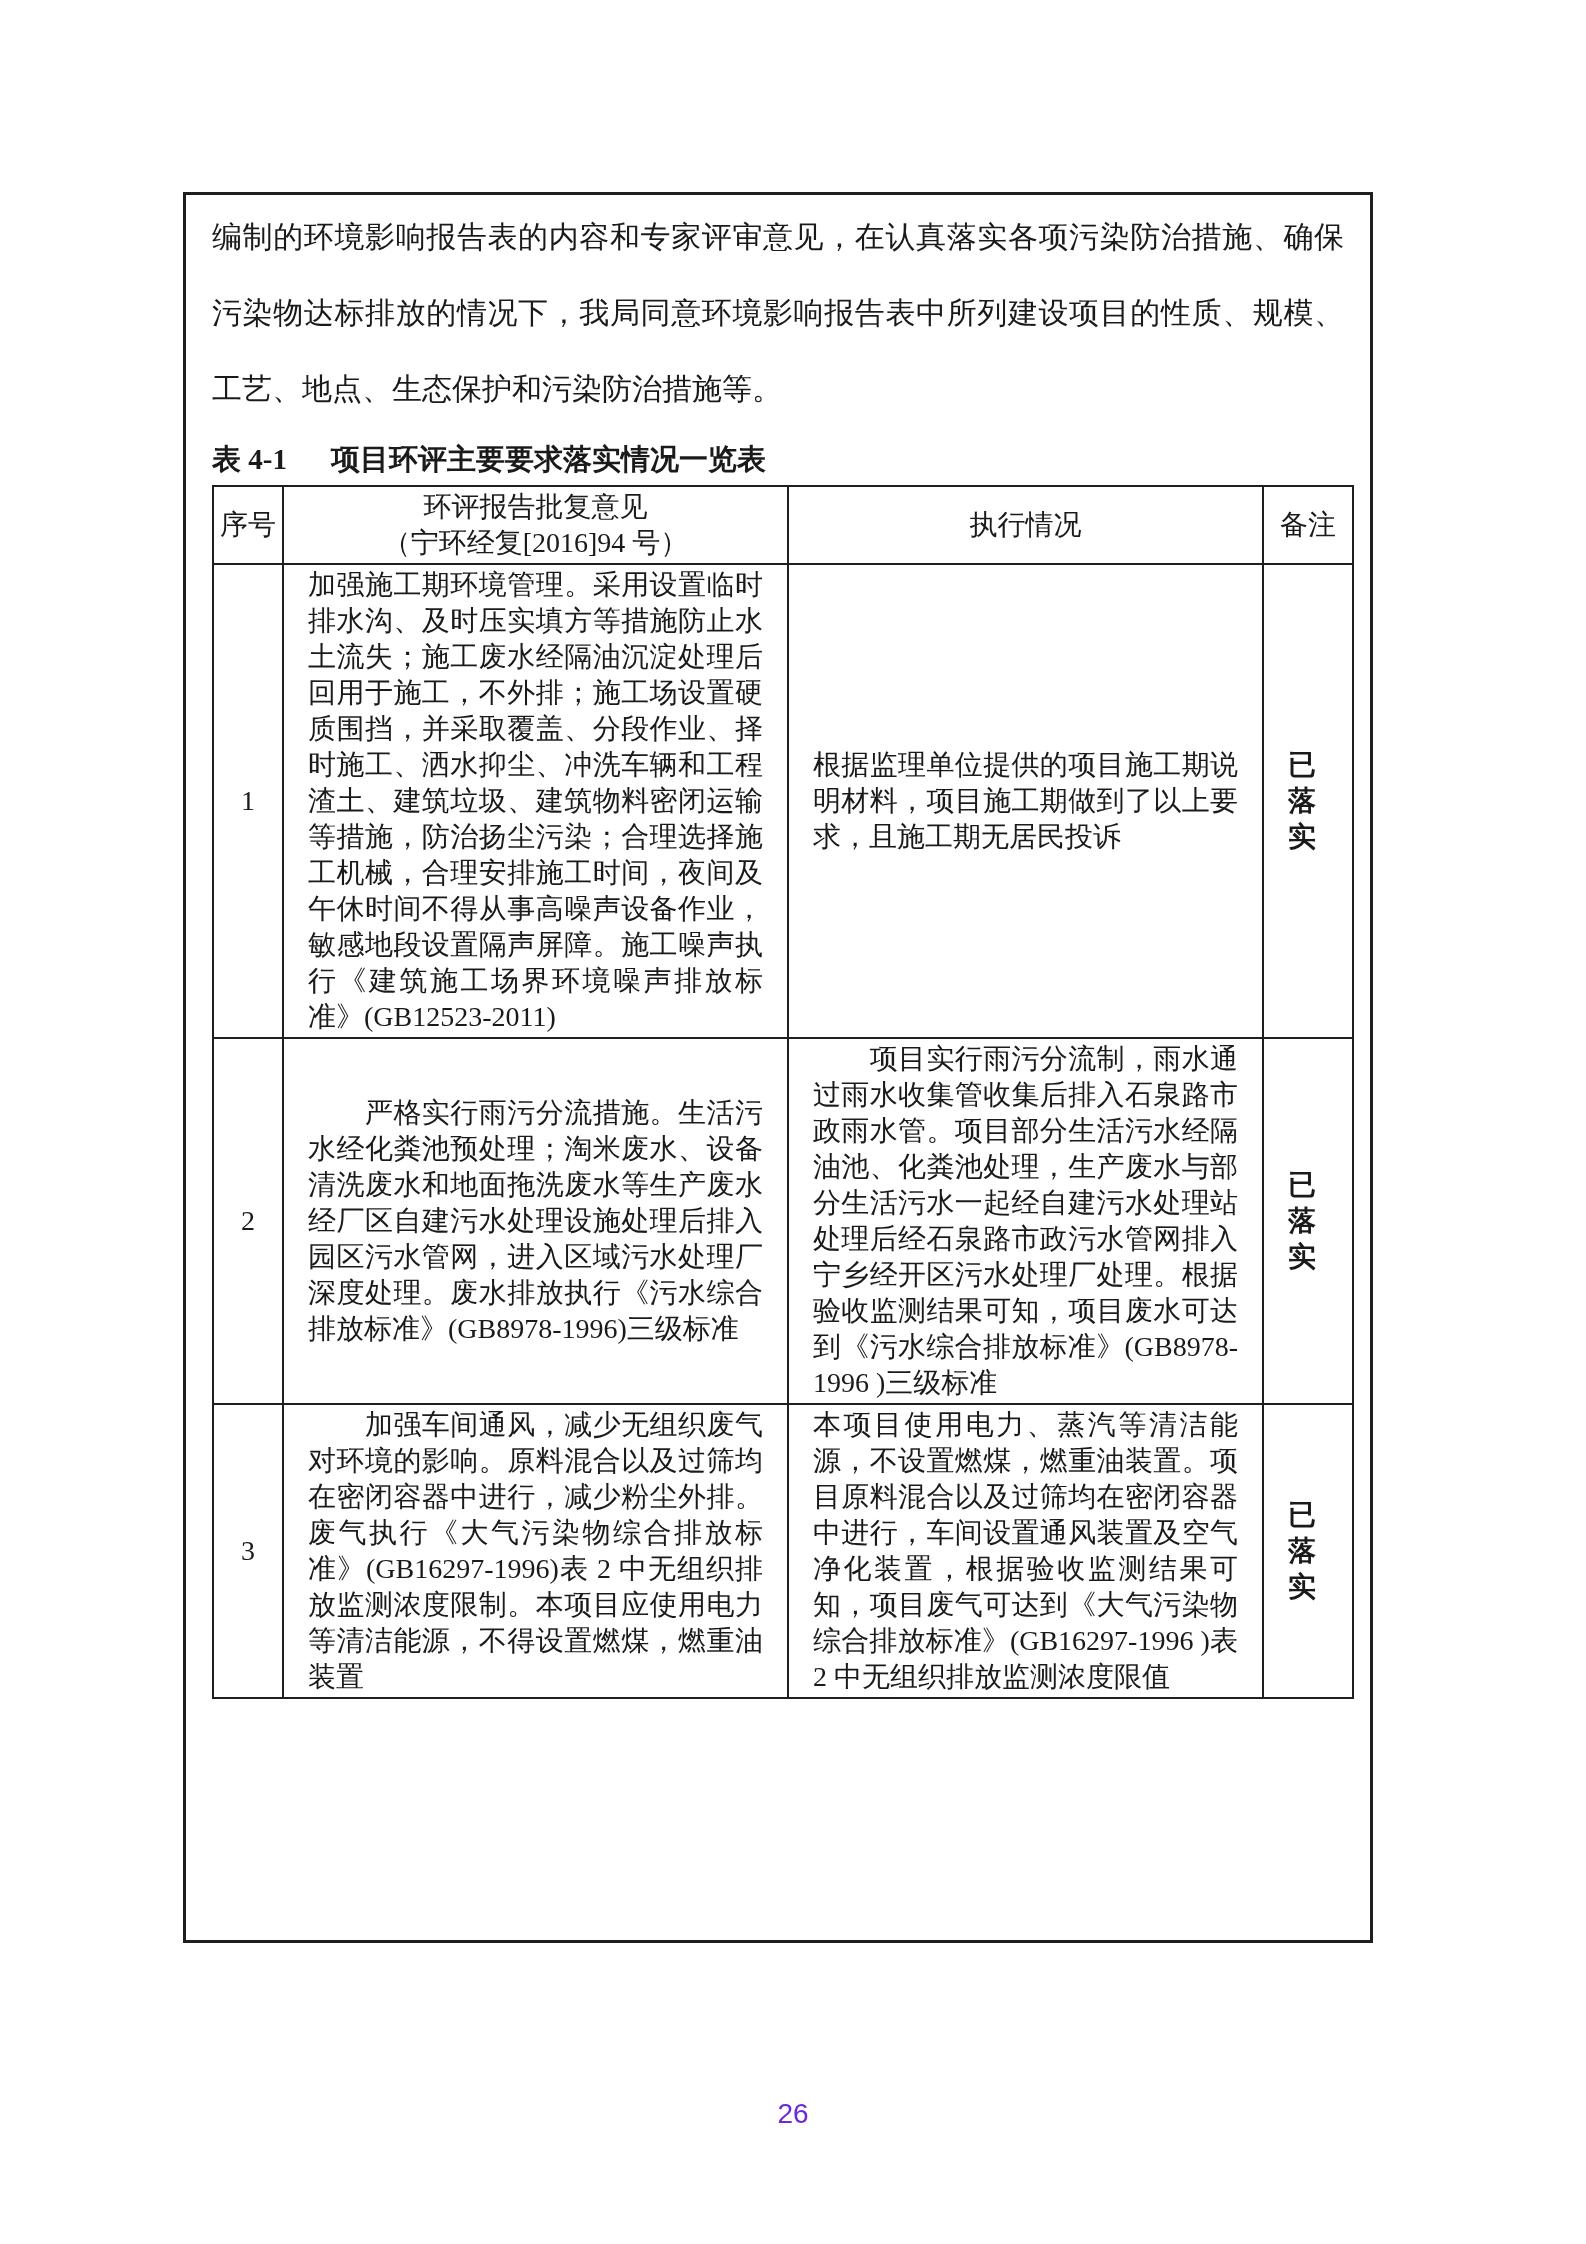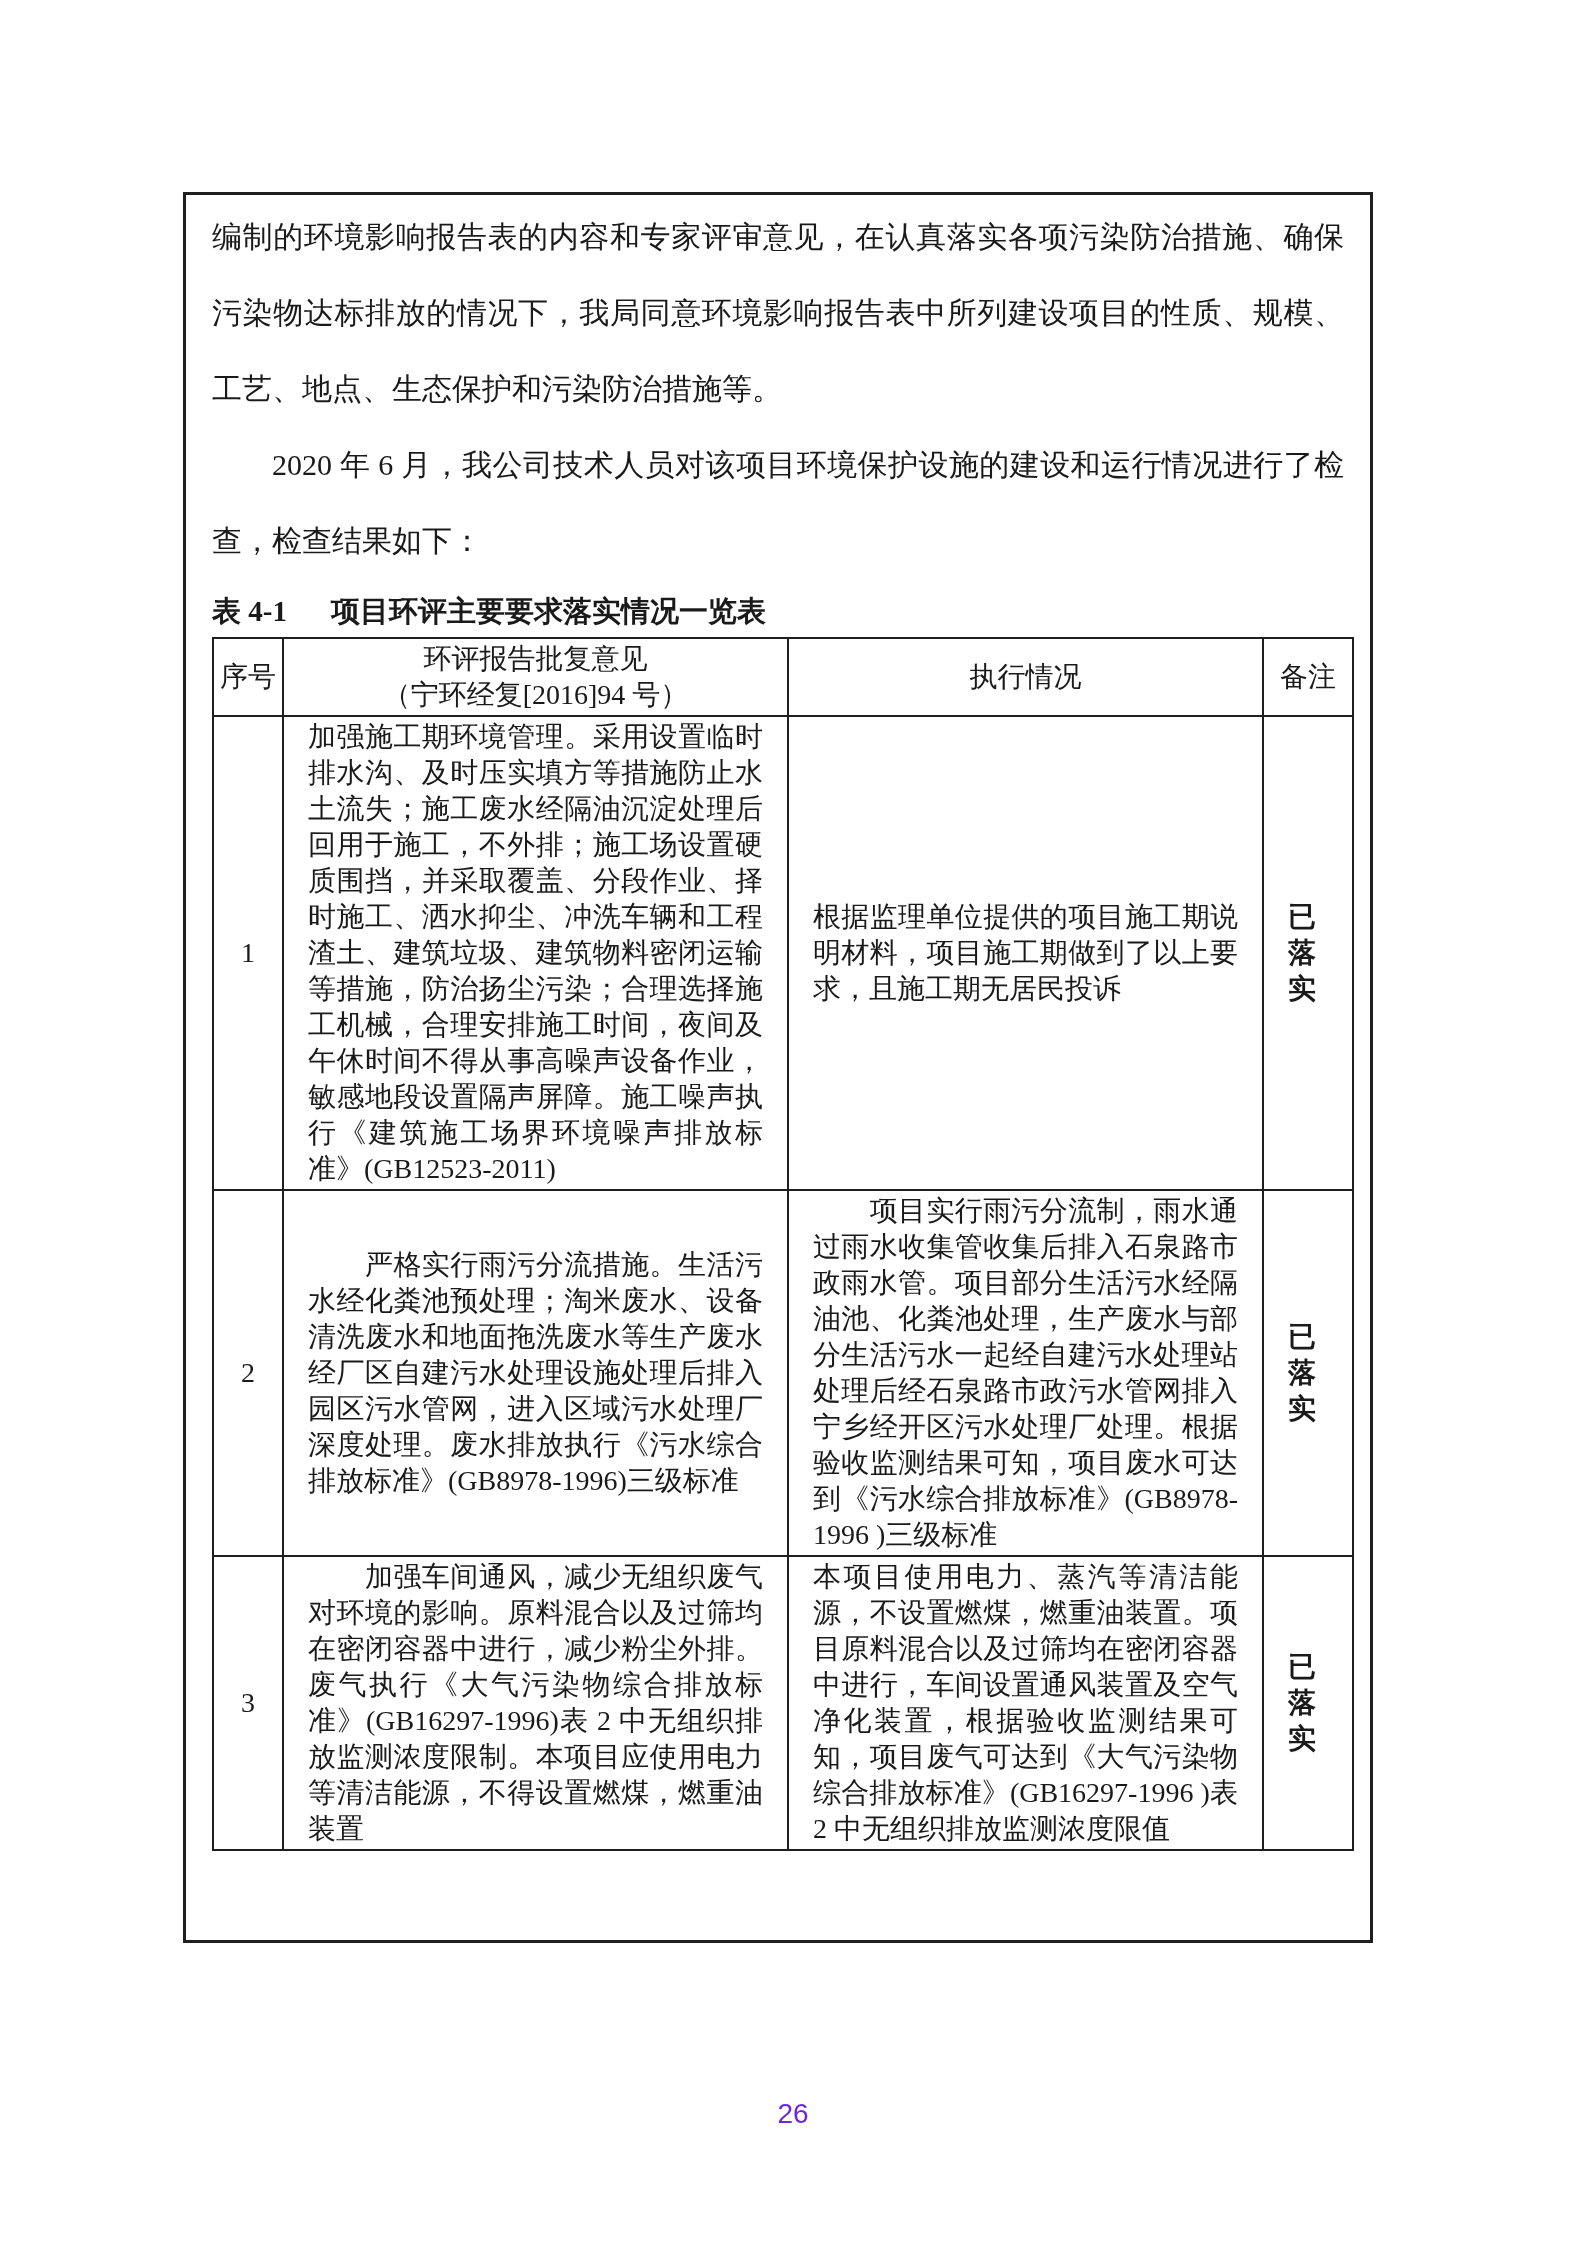--- a/index.html
+++ b/index.html
@@ -83,21 +83,20 @@
 </style>
 </head>
 <body>
 
 <div class="page">
   <div class="content-box">
 
     <p class="body-text">编制的环境影响报告表的内容和专家评审意见，在认真落实各项污染防治措施、确保污染物达标排放的情况下，我局同意环境影响报告表中所列建设项目的性质、规模、工艺、地点、生态保护和污染防治措施等。</p>
 
 
-    <p class="body-text indent">2020 年 6 月，我公司技术人员对该项目环境保护设施的建设和运行情况进行了检查，检查结果如下：</p>
 
     <div class="caption">
       <span>表 4-1</span><span class="caption-title">项目环评主要要求落实情况一览表</span>
     </div>
 
     <table class="review-table">
       <colgroup>
         <col class="c1">
           <col class="c2">
           <col class="c3">

